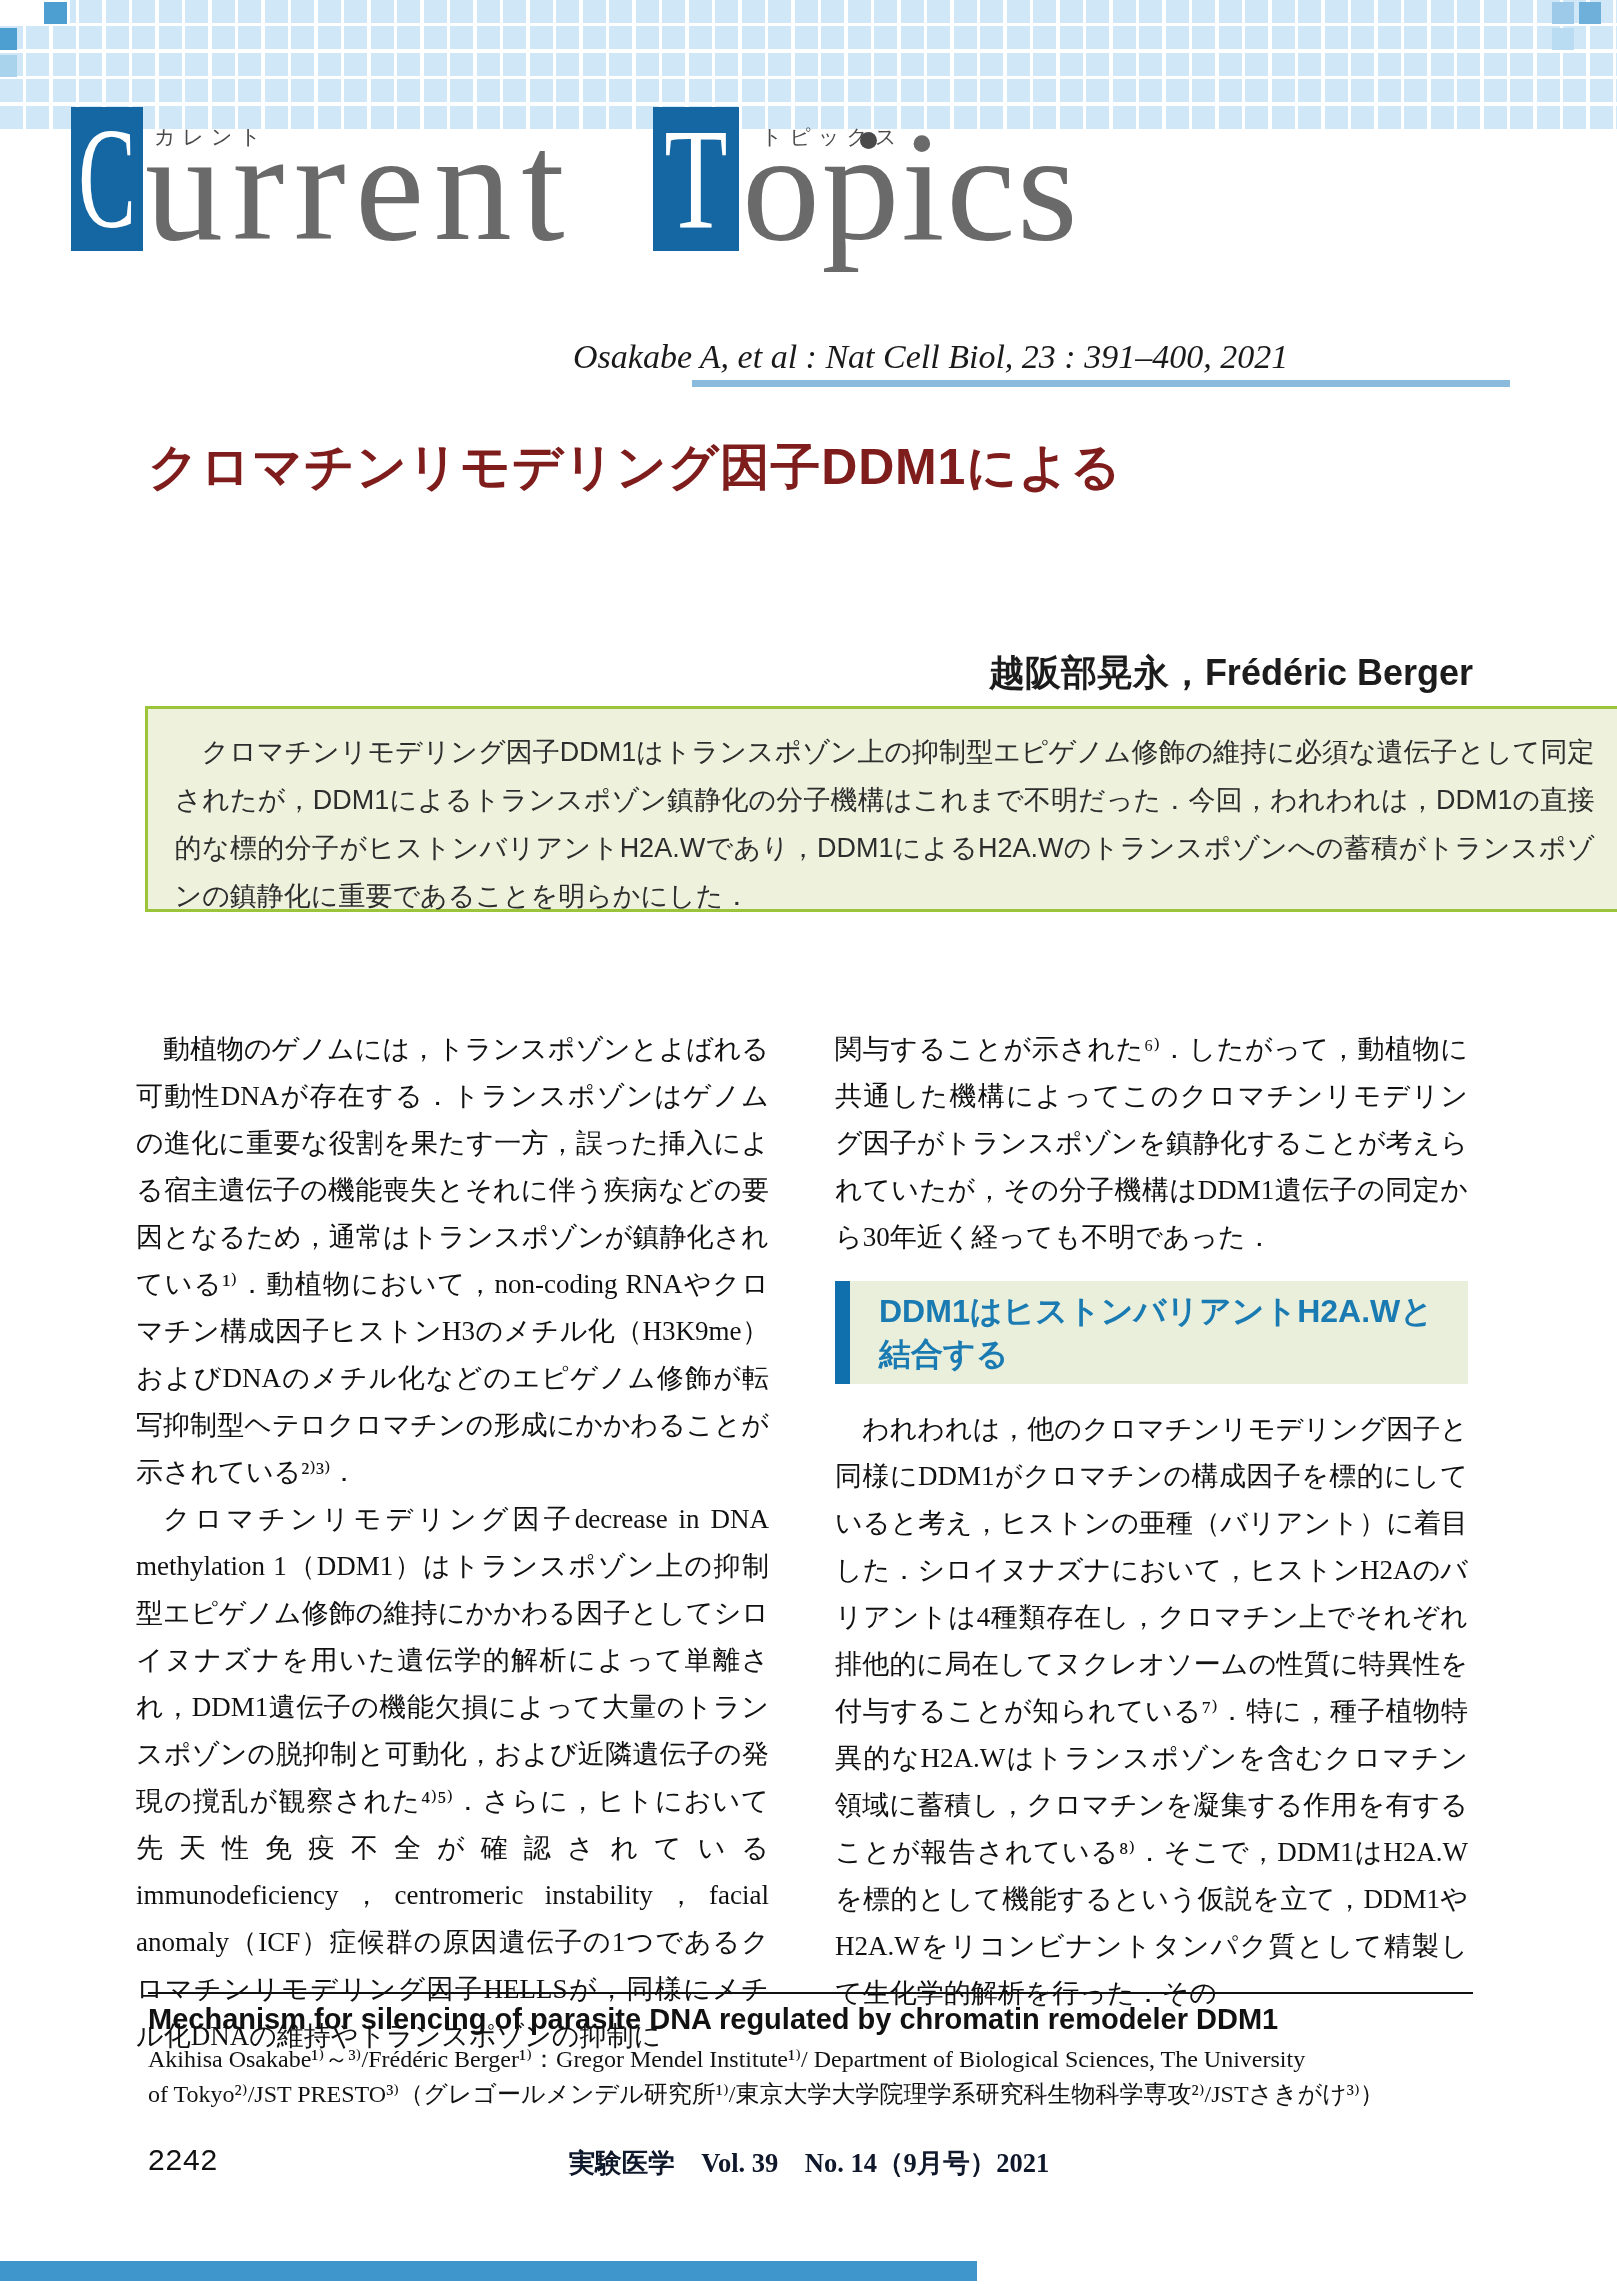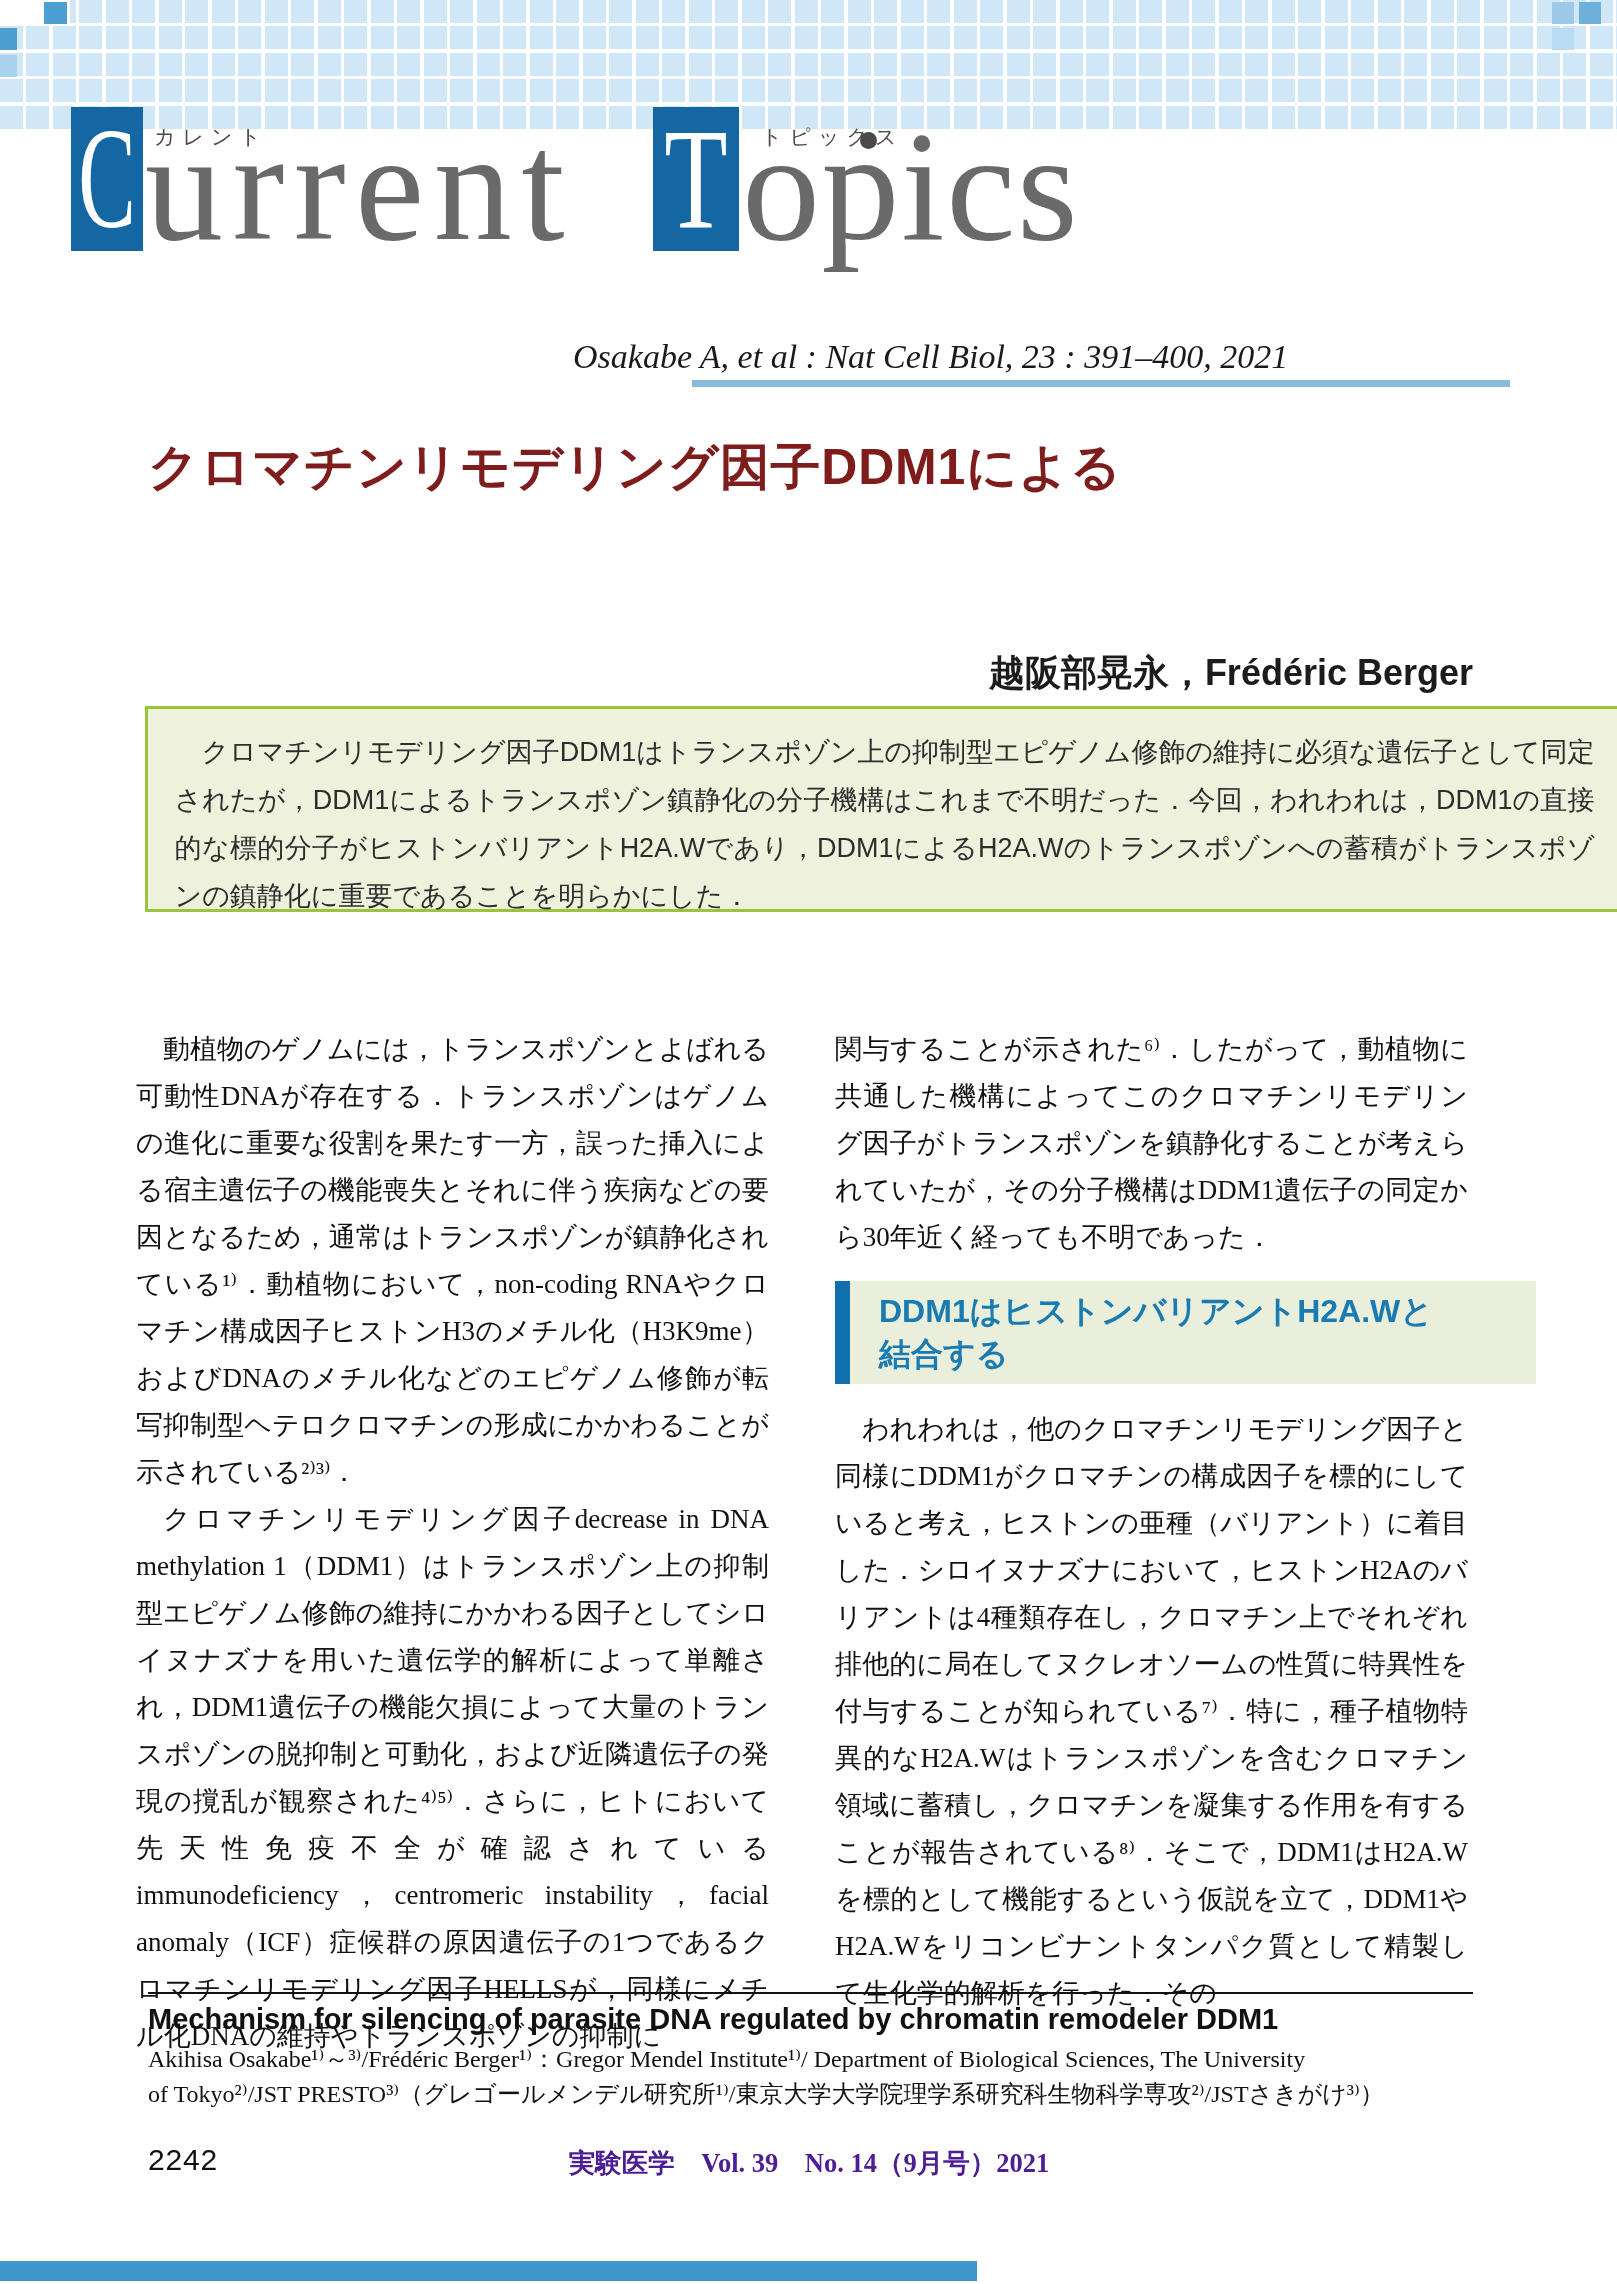--- a/index.html
+++ b/index.html
@@ -60,21 +60,21 @@
 
   
   .column{top:1026px;width:633px;font-size:27px;line-height:47px;color:#111;text-align:justify;}
   .col-left{left:136px;}
   .col-right{left:835px;}
   .column p{margin:0;}
   .indent{text-indent:1em;}
 
   
   .section-heading{
-    position:relative;box-sizing:border-box;width:701px;height:103px;
+    position:relative;box-sizing:border-box;width:633px;height:103px;
     background:#e9efdb;margin-top:19.5px;margin-bottom:22.6px;
     padding:9.4px 7.8px 0 44px;
   }
   .section-heading .bar{position:absolute;left:0;top:0;width:15px;height:103px;background:#1070ad;}
   .section-heading .hline{
     font-family:"Liberation Sans","DejaVu Sans",sans-serif;
     font-weight:bold;font-size:32px;line-height:43px;color:#1a7ab2;text-align:left;text-indent:0;
   }
 
   
@@ -88,21 +88,21 @@
     left:148px;top:2042px;width:1325px;
     font-size:24px;line-height:35px;color:#111;text-align:justify;
   }
   .page-number{
     left:148px;top:2143px;
     font-family:"Liberation Sans","DejaVu Sans",sans-serif;
     font-size:30px;color:#111;letter-spacing:0.8px;
   }
   .journal-info{
     left:0;top:2145px;width:1618px;text-align:center;
-    font-size:26.5px;font-weight:600;color:#4c1d95;
+    font-size:26.5px;font-weight:600;color:#0f172a;
   }
   .bottom-bar{left:0;top:2261px;width:977px;height:20px;background:#3f96cc;}
 </style>
 </head>
 <body>
 
 <div class="abs tile-band">
   <div class="tile" style="left:0;top:0;width:70px;height:25px;background:#ffffff;"></div>
   <div class="tile" style="left:44px;top:1.6px;width:23.4px;height:22px;background:#4d9fd2;"></div>
   <div class="tile" style="left:0;top:28px;width:17px;height:22px;background:#4d9fd2;"></div>

